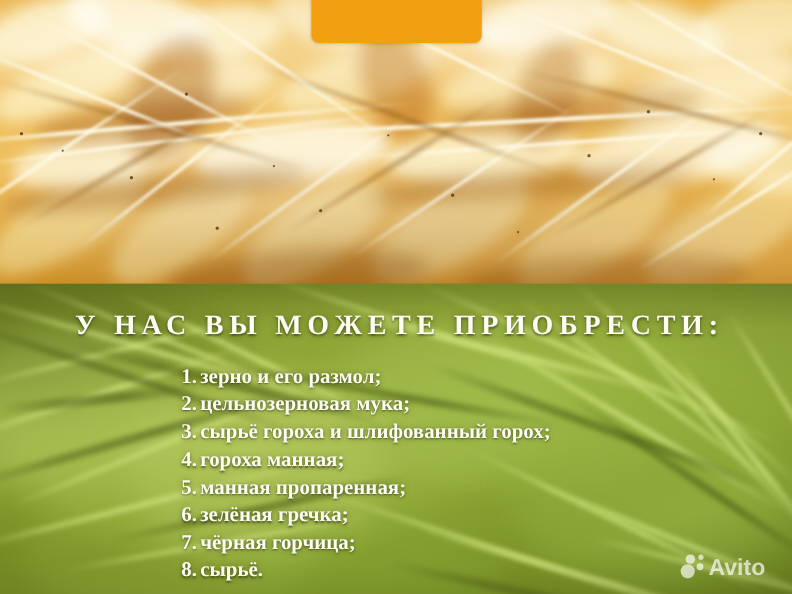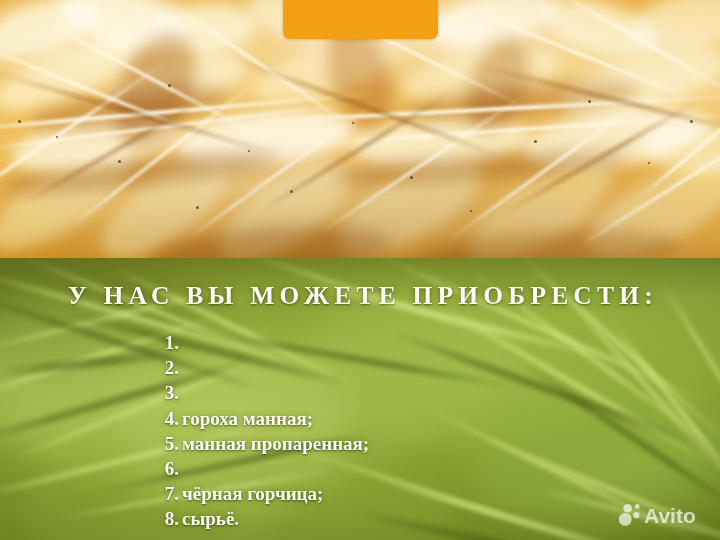--- a/index.html
+++ b/index.html
@@ -306,37 +306,41 @@
     <div class="blade blade-d" style="left:0px;   top:110px; width:180px; height:9px; transform:rotate(-6deg);"></div>
 
     <div class="green-vig"></div>
   </div>
 
   <div class="headline">У НАС ВЫ МОЖЕТЕ ПРИОБРЕСТИ:</div>
 
   <div class="list">
     <div class="list-row">
       <span class="list-num">1.</span>
+      <span class="list-txt">зерно и его размол;</span>
     </div>
     <div class="list-row">
       <span class="list-num">2.</span>
+      <span class="list-txt">цельнозерновая мука;</span>
     </div>
     <div class="list-row">
       <span class="list-num">3.</span>
+      <span class="list-txt">сырьё гороха и шлифованный горох;</span>
     </div>
     <div class="list-row">
       <span class="list-num">4.</span>
       <span class="list-txt">гороха манная;</span>
     </div>
     <div class="list-row">
       <span class="list-num">5.</span>
       <span class="list-txt">манная пропаренная;</span>
     </div>
     <div class="list-row">
       <span class="list-num">6.</span>
+      <span class="list-txt">зелёная гречка;</span>
     </div>
     <div class="list-row">
       <span class="list-num">7.</span>
       <span class="list-txt">чёрная горчица;</span>
     </div>
     <div class="list-row">
       <span class="list-num">8.</span>
       <span class="list-txt">сырьё.</span>
     </div>
   </div>

